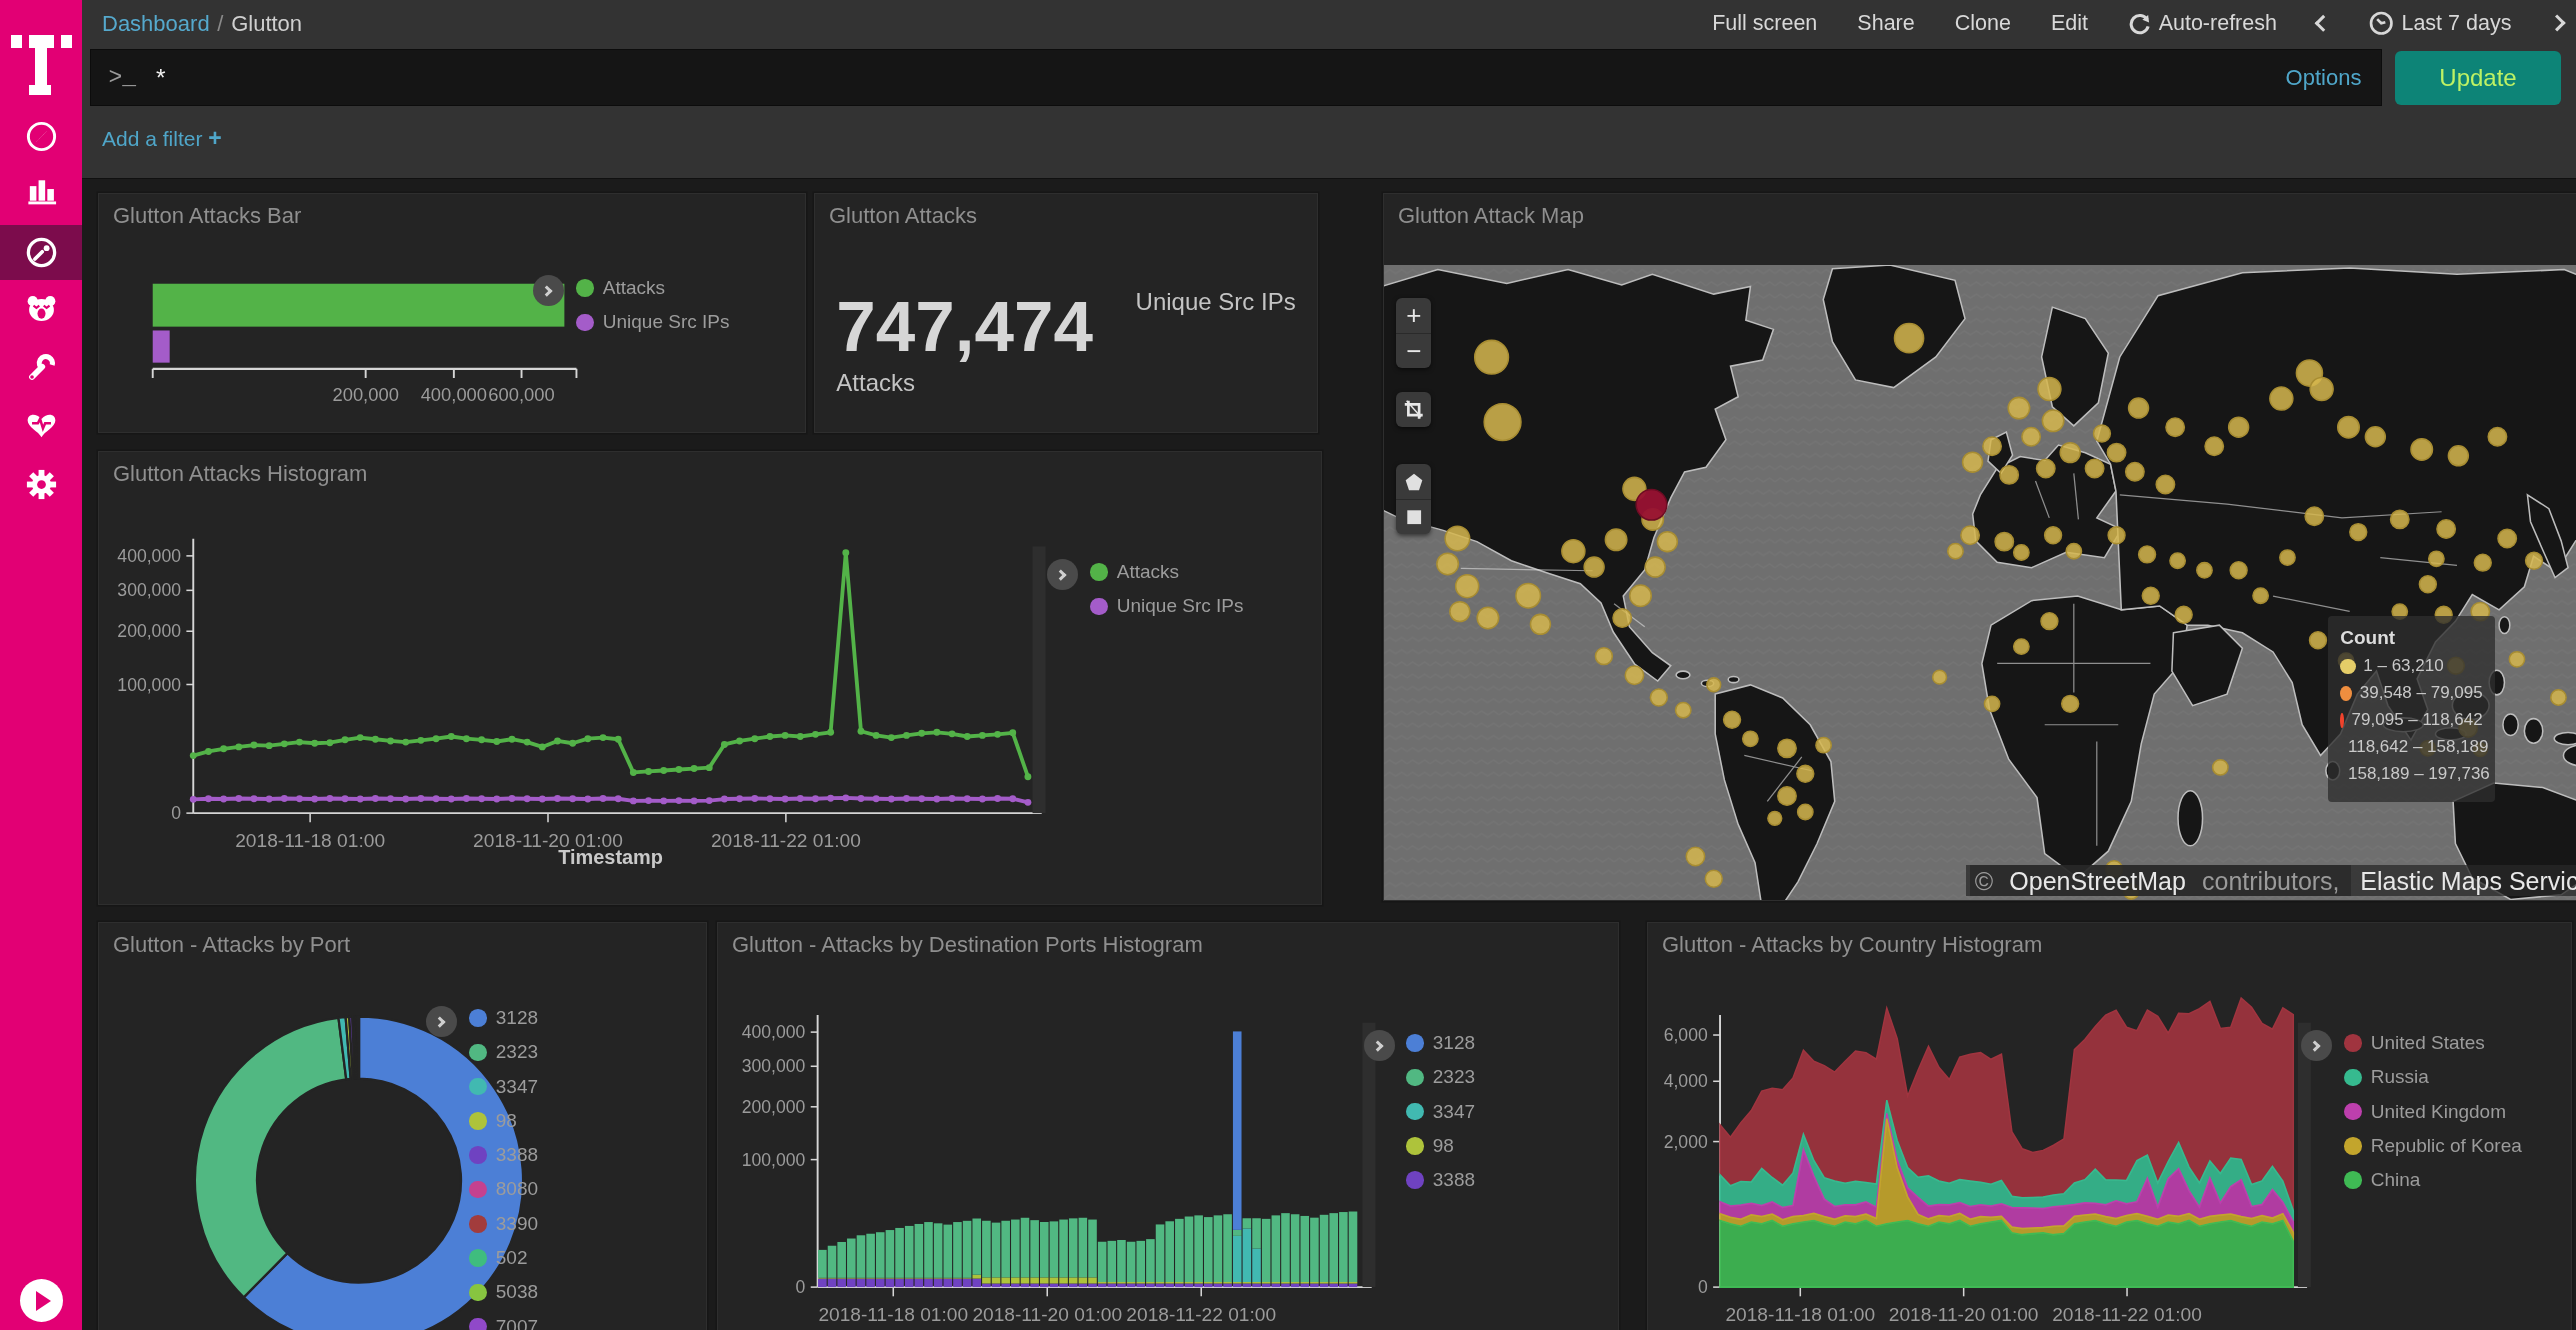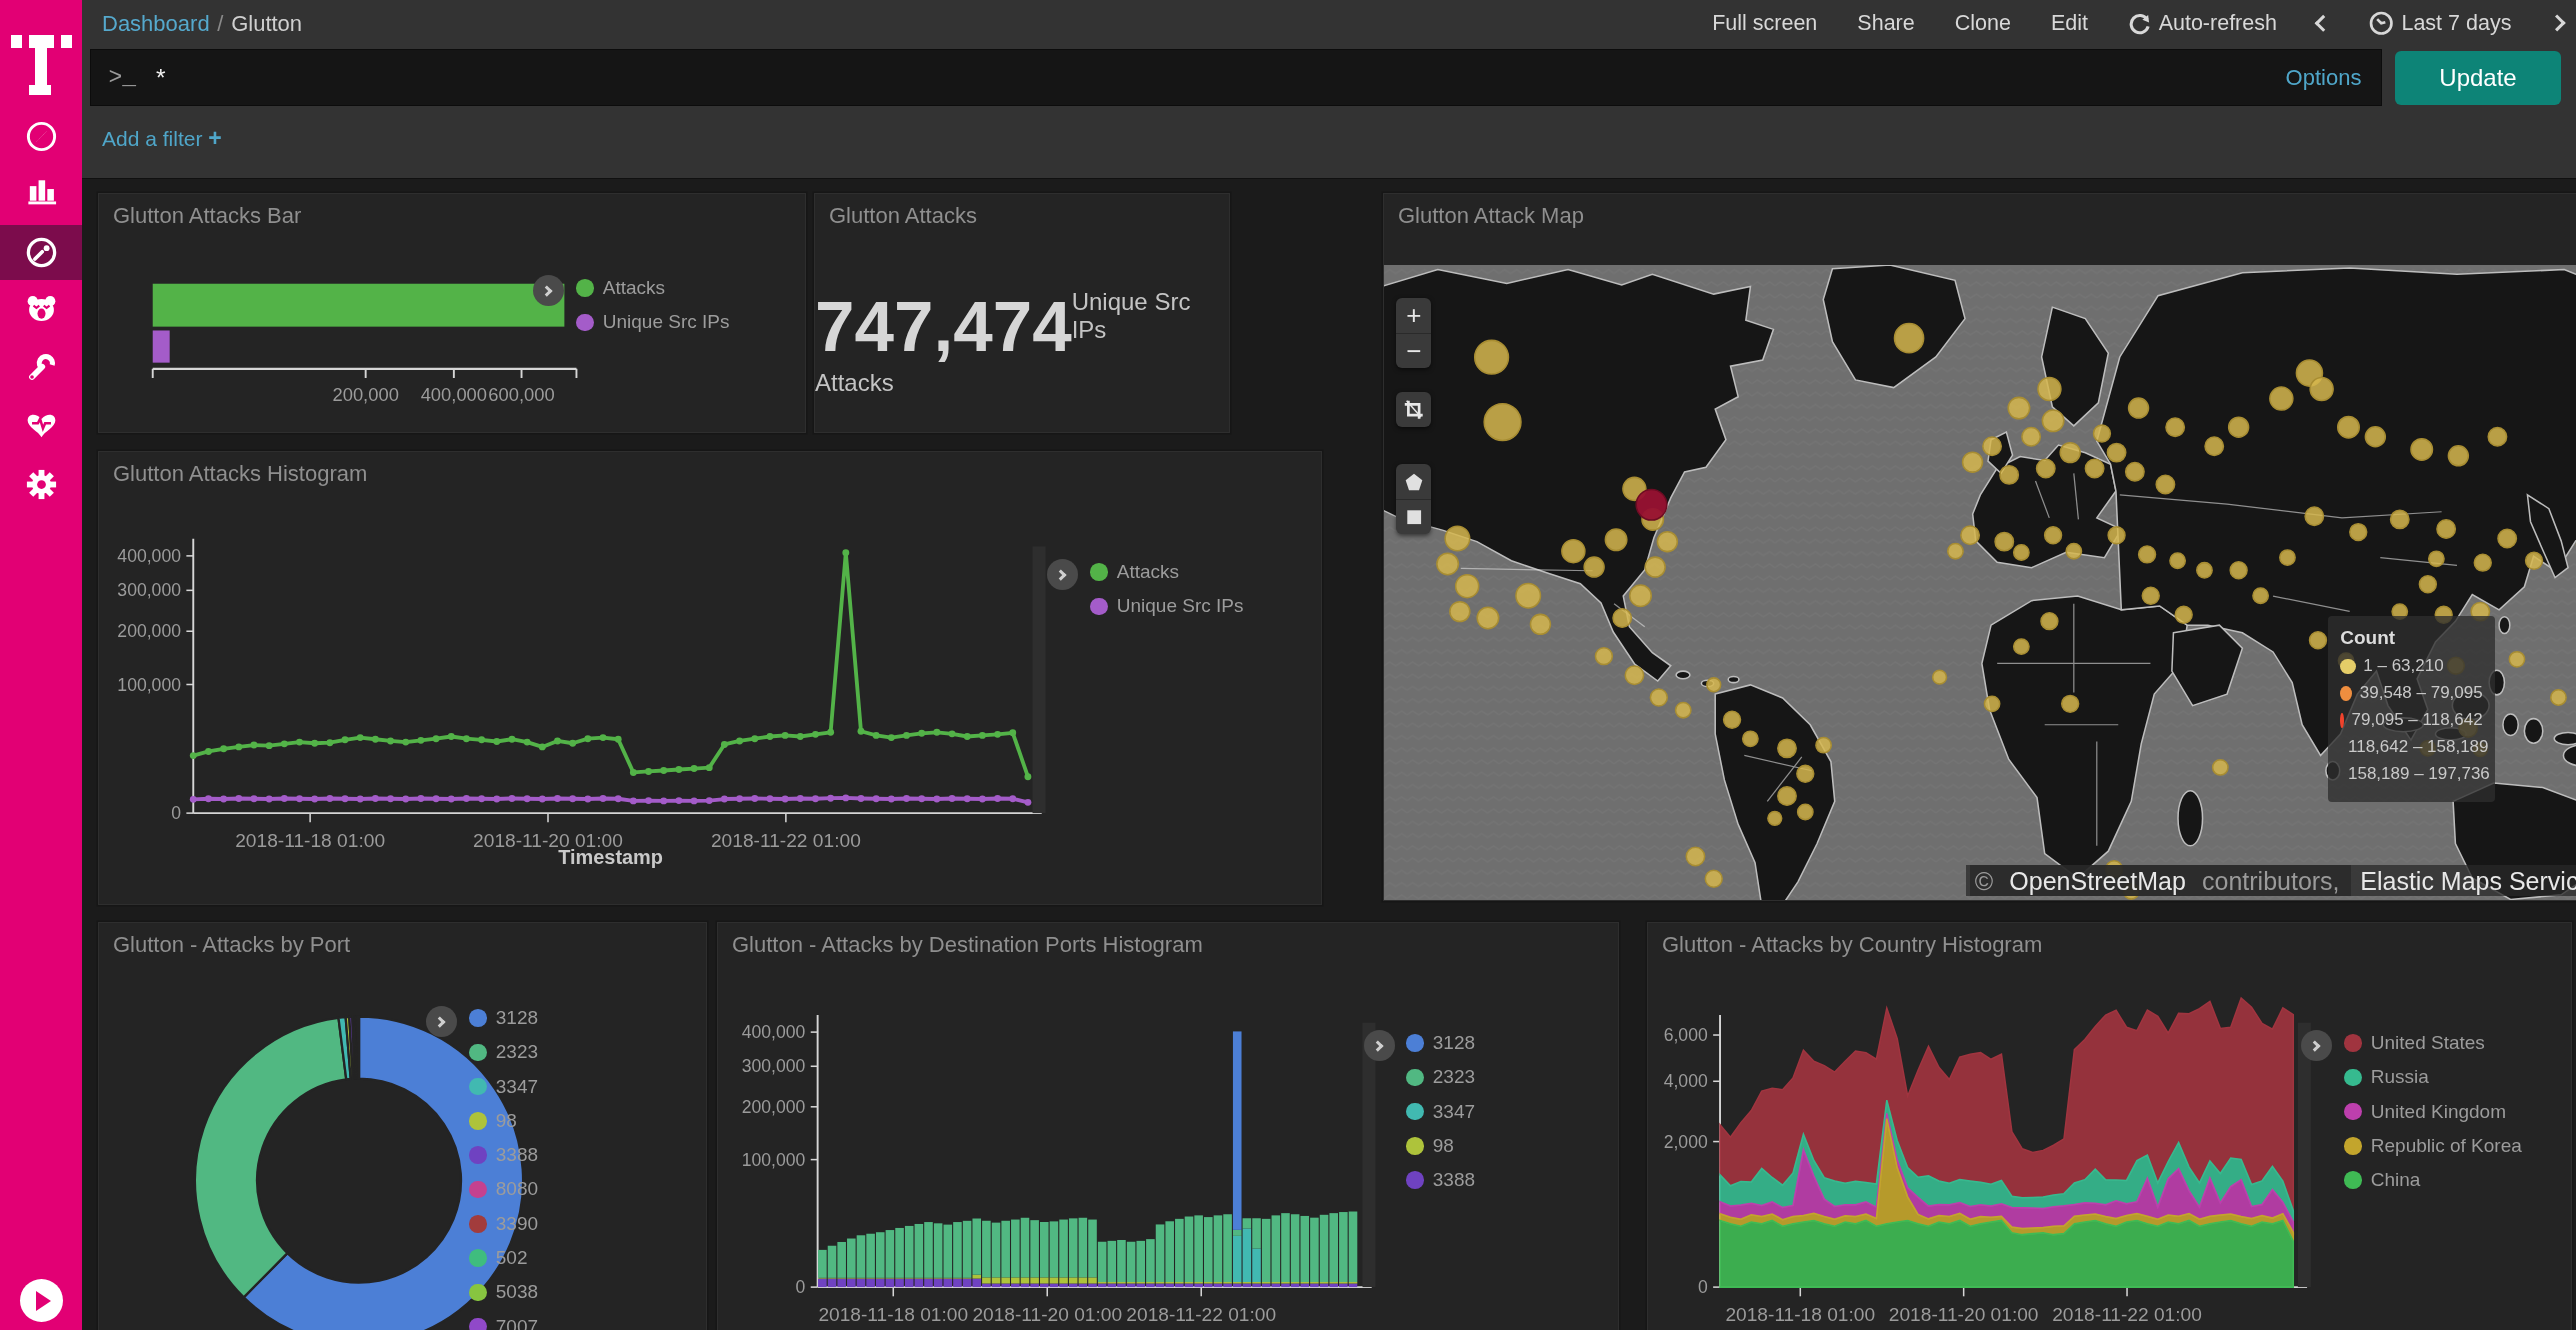--- a/index.html
+++ b/index.html
@@ -23,21 +23,21 @@
   .menu { position:absolute; right:12.3px; top:0; height:46px; display:flex; align-items:center; gap:40px; font-size:21.5px; color:#d8d8d8; }
   .menu .mi { cursor:pointer; display:flex; align-items:center; gap:7.7px; }
   .chev { display:inline-block; width:12.3px; height:12.3px; border-top:3.8px solid #d8d8d8; border-right:3.8px solid #d8d8d8; }
   .chev.left  { transform:rotate(-135deg); }
   .chev.right { transform:rotate(45deg); }
   
   .querybar { position:absolute; left:8.4px; top:49px; width:2292px; height:57px; background:#151515; border:0.8px solid #0c0c0c; display:flex; align-items:center; }
   .qprompt { color:#9a9a9a; font-family:"Liberation Mono","DejaVu Sans Mono",monospace; font-size:23px; margin-left:17px; }
   .qvalue  { color:#f2f2f2; font-size:24.5px; margin-left:20px; flex:1; }
   .qoptions { color:#4fa6c9; font-size:22px; margin-right:20px; cursor:pointer; }
-  .update-btn { position:absolute; left:2313px; top:51px; width:166px; height:54px; background:#0d8477; color:#ffffff; font-size:24px; border:none; border-radius:6.1px; cursor:pointer; }
+  .update-btn { position:absolute; left:2313px; top:51px; width:166px; height:54px; background:#0d8477; color:#bef264; font-size:24px; border:none; border-radius:6.1px; cursor:pointer; }
   .filterrow { position:absolute; left:20px; top:125px; font-size:21px; color:#4fa6c9; cursor:pointer; }
   .filterrow b { font-size:23px; }
   
   .panel { position:absolute; background:#242424; border:0.8px solid #2e2e2e; box-shadow:0 0 0 1.5px #161616; overflow:hidden; }
   .panel-title { position:absolute; left:14px; top:9.2px; font-size:22px; color:#8f8f8f; z-index:5; white-space:nowrap; }
   .legend { position:absolute; z-index:6; }
   .legend-item { display:flex; align-items:center; gap:9.2px; margin-bottom:12.3px; cursor:pointer; }
   .legend-item .dot { width:17.6px; height:17.6px; border-radius:50%; flex:none; }
   .legend-item .lab { font-size:19px; color:#9c9c9c; white-space:nowrap; }
   .leg-toggle { position:absolute; width:31px; height:31px; border-radius:50%; background:#4a4a4a; display:flex; align-items:center; justify-content:center; cursor:pointer; z-index:6; }
@@ -201,21 +201,21 @@
         <span class="dot" style="background: rgb(83, 179, 72);"></span>
         <span class="lab">Attacks</span>
       </div>
       <div class="legend-item">
         <span class="dot" style="background: rgb(164, 92, 201);"></span>
         <span class="lab">Unique Src IPs</span>
       </div>
     </div>
 </div>
 
-<div class="panel" id="p_metric" style="left:814px;top:193px;width:416px;height:240px;">
+<div class="panel" id="p_metric" style="left:814px;top:193px;width:504px;height:240px;">
   <div class="panel-title">Glutton Attacks</div>
   <div class="metric-wrap" id="metric_wrap">
       <div class="metric">
         <div class="val">747,474</div>
         <div class="lab">Attacks</div>
       </div>
       <div class="metric">
         <div class="lab">Unique Src IPs</div>
       </div>
     </div>

